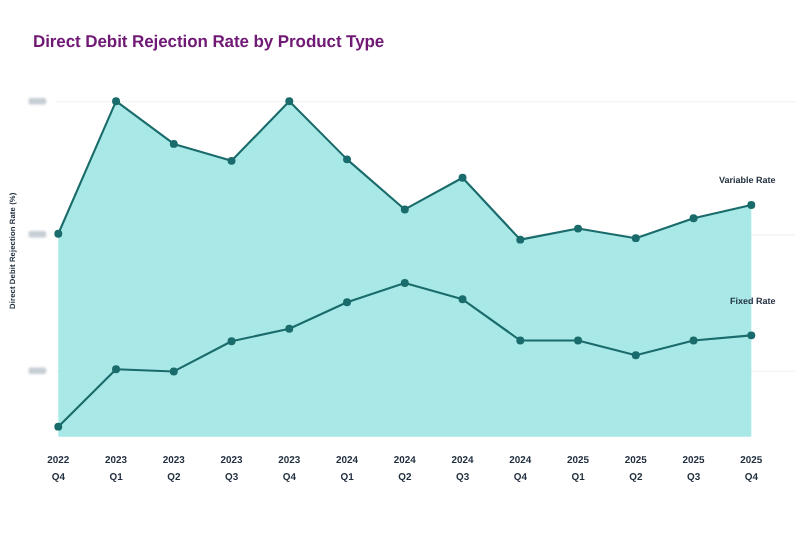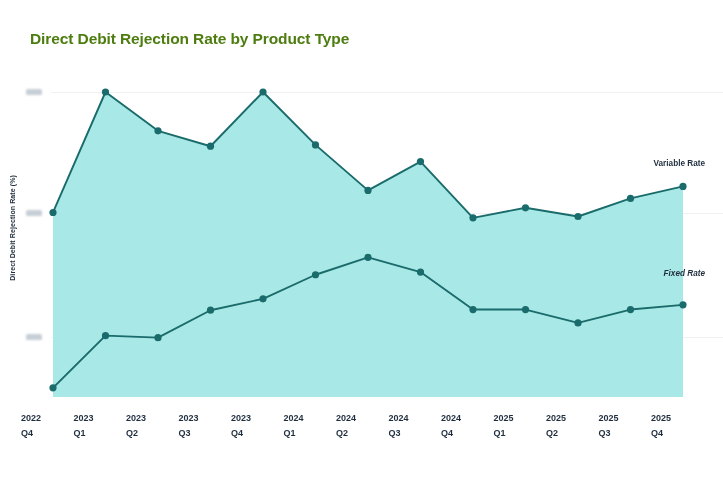--- a/index.html
+++ b/index.html
@@ -7,52 +7,53 @@
   body {
     width:723px; height:488px;
     background:#ffffff;
     font-family:"Liberation Sans", sans-serif;
     overflow:hidden;
     position:relative;
   }
   #chart-root { position:absolute; inset:0; }
   #chart-title {
     position:absolute; left:30px; top:30px;
-    font-size:15.5px; font-weight:bold; color:#4d7c0f;
+    font-size:15.5px; font-weight:bold; color:#701a75;
     letter-spacing:-0.1px; white-space:nowrap;
   }
   #y-axis-title {
     position:absolute;
     left:8px; top:175px;
     width:14px;
     font-size:7px; font-weight:bold; color:#1F2D3D;
     writing-mode:vertical-rl; transform:rotate(180deg);
     line-height:1.45; letter-spacing:0.1px;
     text-align:left;
   }
   .y-tick-redacted {
     position:absolute; left:26px; width:16px; height:6px;
     background:#c4ccd4; border-radius:1.5px;
     filter:blur(1.1px); opacity:.95;
   }
   #plot-svg { position:absolute; left:0; top:0; }
   .x-tick {
     position:absolute; top:411px;
     width:64px; margin-left:-32px;
+    text-align:center;
     font-size:9px; font-weight:bold; color:#1F2D3D;
     line-height:15px;
   }
   .x-tick span { display:block; }
   .series-label {
     position:absolute;
     font-size:8.2px; font-weight:bold; color:#1F2D3D;
     white-space:nowrap; text-align:left;
   }
   #label-variable { right:18px; top:159px; }
-  #label-fixed { right:18px; top:269px;font-style:italic; }
+  #label-fixed { right:18px; top:269px; }
 </style>
 </head>
 <body>
 
 <div id="chart-root">
 
   <div id="chart-title">Direct Debit Rejection Rate by Product Type</div>
 
   <div id="y-axis-title">Direct Debit  Rejection Rate (%)</div>
 

